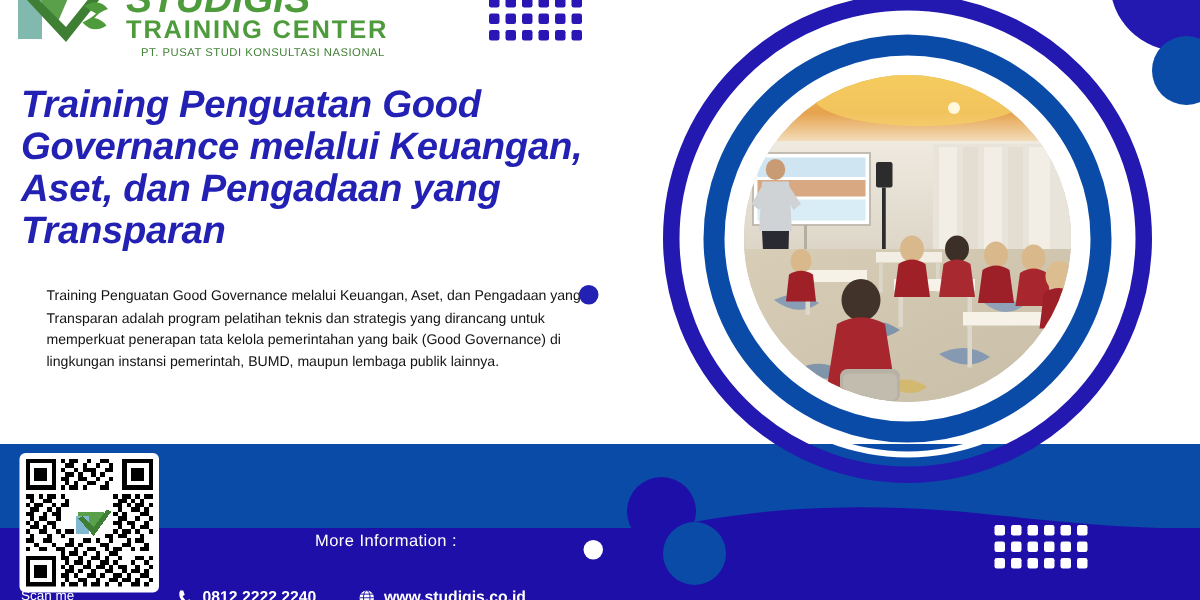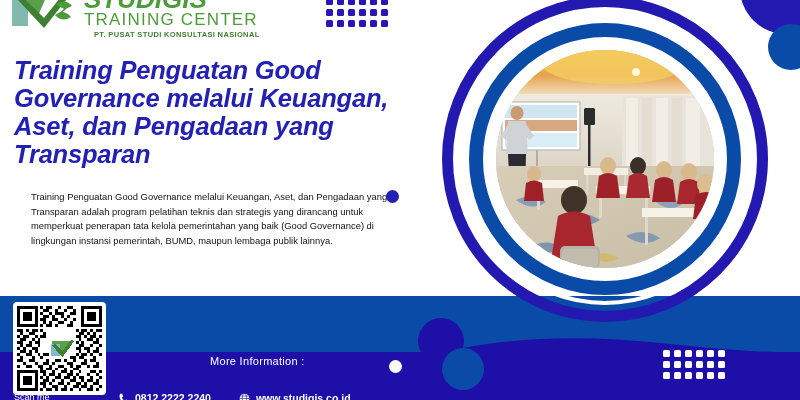--- a/index.html
+++ b/index.html
@@ -62,27 +62,27 @@
     display:flex; align-items:flex-start; gap:4px;
   }
   .logo-mark { width:70px; height:52px; flex:none; }
   .logo-words { padding-top:2px; }
   .logo-brand {
     font-size:26px; font-weight:bold; font-style:italic;
     color:#4E9B3C; letter-spacing:0px; line-height:22px;
     white-space:nowrap;
   }
   .logo-sub {
-    font-size:17px; font-weight:normal; color:#4E9B3C;
+    font-size:17px; font-weight:bold; color:#4E9B3C;
     letter-spacing:1.2px; line-height:19px; white-space:nowrap;
   }
   .logo-tag {
-    font-size:7.5px; font-weight:bold; color:#3F7F33;
+    font-size:7.5px; font-weight:normal; color:#3F7F33;
     letter-spacing:0.35px; line-height:11px; white-space:nowrap;
-    text-align:right; padding-left:10px;
+    text-align:left; padding-left:10px;
   }
 
   
   .title {
     position:absolute; left:14px; top:56px; width:440px;
     font-size:25.5px; font-weight:bold; font-style:italic;
     color:#2320B4; line-height:28px; letter-spacing:-0.2px;
   }
 
   

